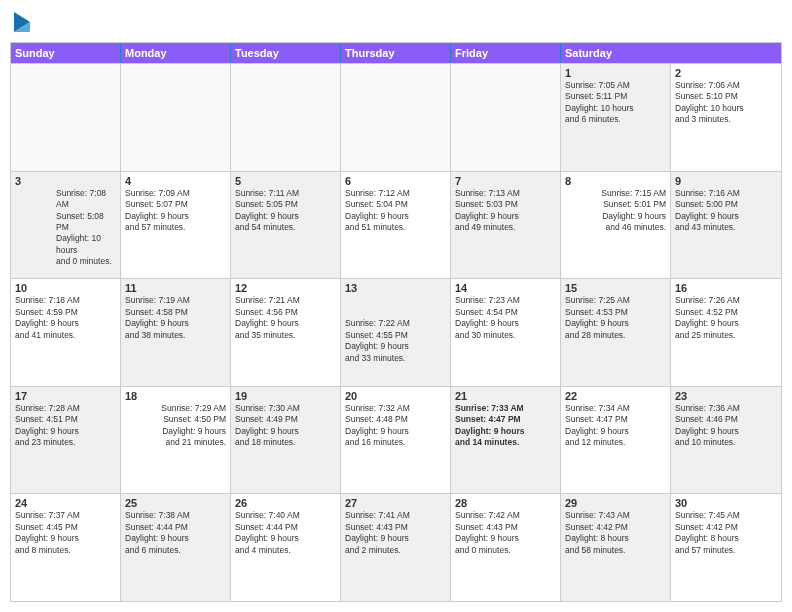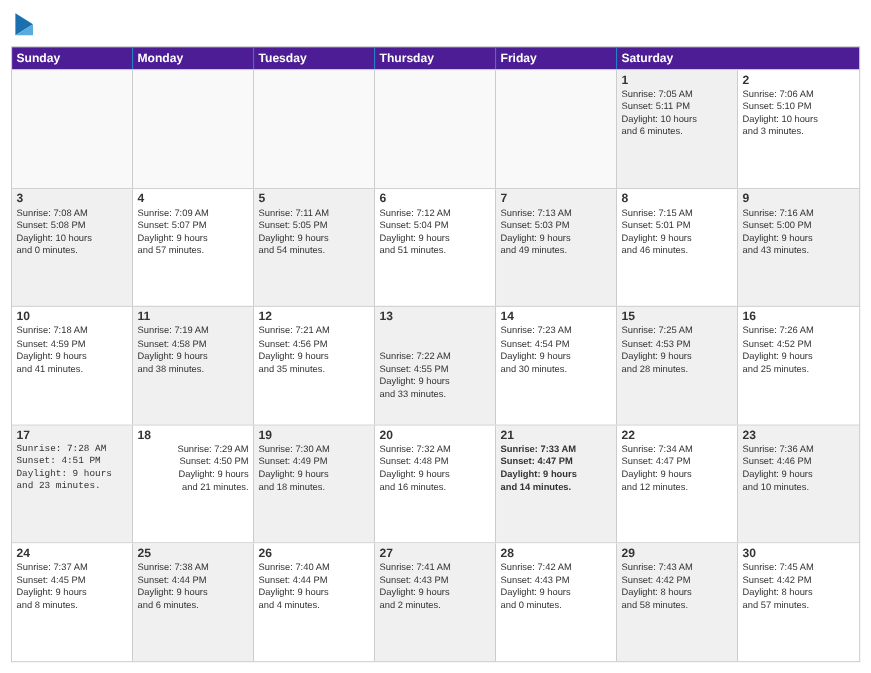--- a/index.html
+++ b/index.html
@@ -61,21 +61,21 @@
     }
     .calendar {
       flex: 1;
       display: flex;
       flex-direction: column;
       border: 1px solid #ccc;
     }
     .cal-header {
       display: grid;
       grid-template-columns: repeat(7, 1fr);
-      background: #4c1d95;
+      background: #8b5cf6;
     }
     .cal-header-cell {
       color: #fff;
       font-size: 11px;
       font-weight: bold;
       padding: 4px 4px;
       text-align: left;
       border-right: 1px solid #2980c0;
     }
     .cal-header-cell:last-child { border-right: none; }
@@ -164,21 +164,21 @@
             <span class="day-num">2</span>
             <div class="day-info" style="white-space: pre-line;">Sunrise: 7:06 AM
 Sunset: 5:10 PM
 Daylight: 10 hours
 and 3 minutes.</div>
           </div>
         </div>
         <div class="cal-row">
           <div class="cal-cell shaded">
             <span class="day-num">3</span>
-            <div class="day-info" style="white-space: pre-line;">Sunrise: 7:08 AM
+            <div class="day-info" style="white-space: pre-line; margin-left: 41px;">Sunrise: 7:08 AM
 Sunset: 5:08 PM
 Daylight: 10 hours
 and 0 minutes.</div>
           </div>
           <div class="cal-cell">
             <span class="day-num">4</span>
             <div class="day-info" style="white-space: pre-line;">Sunrise: 7:09 AM
 Sunset: 5:07 PM
 Daylight: 9 hours
 and 57 minutes.</div>
@@ -199,21 +199,21 @@
           </div>
           <div class="cal-cell shaded">
             <span class="day-num">7</span>
             <div class="day-info" style="white-space: pre-line;">Sunrise: 7:13 AM
 Sunset: 5:03 PM
 Daylight: 9 hours
 and 49 minutes.</div>
           </div>
           <div class="cal-cell">
             <span class="day-num">8</span>
-            <div class="day-info" style="white-space: pre-line;">Sunrise: 7:15 AM
+            <div class="day-info" style="white-space: pre-line; text-align: right;">Sunrise: 7:15 AM
 Sunset: 5:01 PM
 Daylight: 9 hours
 and 46 minutes.</div>
           </div>
           <div class="cal-cell shaded">
             <span class="day-num">9</span>
             <div class="day-info" style="white-space: pre-line;">Sunrise: 7:16 AM
 Sunset: 5:00 PM
 Daylight: 9 hours
 and 43 minutes.</div>
@@ -266,21 +266,21 @@
             <span class="day-num">16</span>
             <div class="day-info" style="white-space: pre-line;">Sunrise: 7:26 AM
 Sunset: 4:52 PM
 Daylight: 9 hours
 and 25 minutes.</div>
           </div>
         </div>
         <div class="cal-row">
           <div class="cal-cell shaded">
             <span class="day-num">17</span>
-            <div class="day-info" style="white-space: pre-line; font-family: Liberation Mono, monospace;">Sunrise: 7:28 AM
+            <div class="day-info" style="white-space: pre-line;">Sunrise: 7:28 AM
 Sunset: 4:51 PM
 Daylight: 9 hours
 and 23 minutes.</div>
           </div>
           <div class="cal-cell">
             <span class="day-num">18</span>
             <div class="day-info" style="white-space: pre-line; text-align: right;">Sunrise: 7:29 AM
 Sunset: 4:50 PM
 Daylight: 9 hours
 and 21 minutes.</div>

